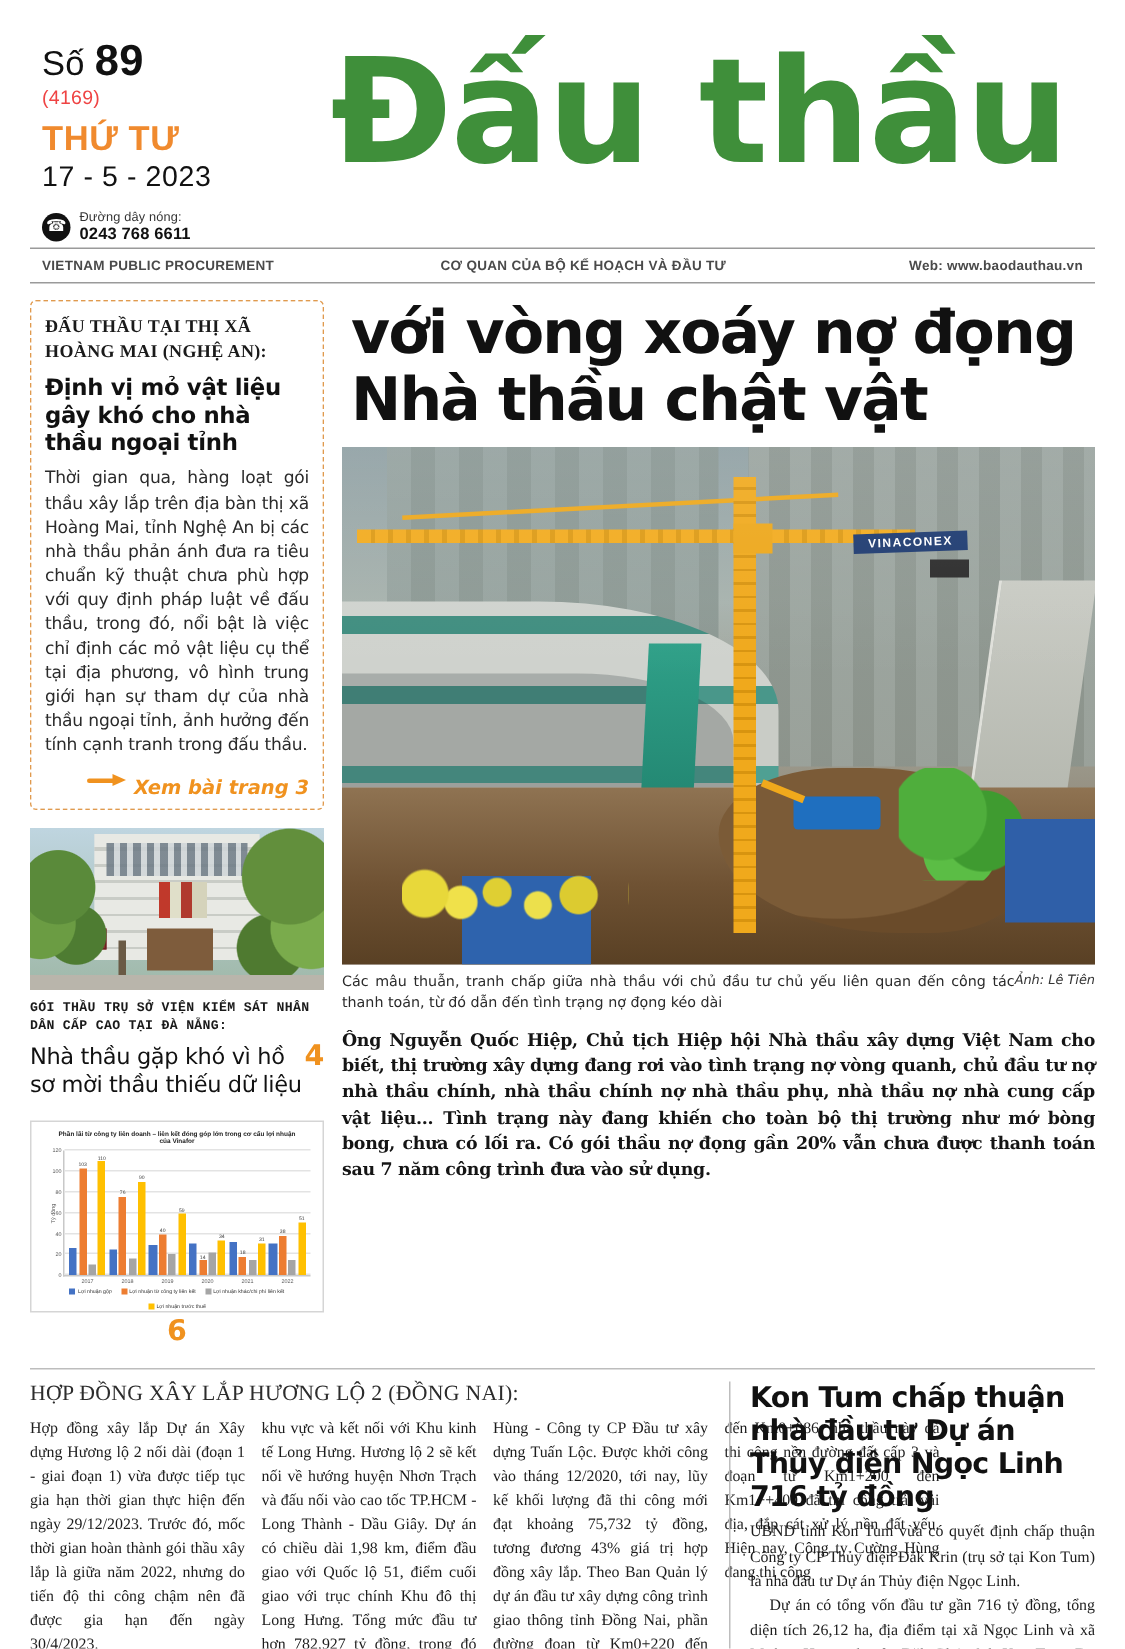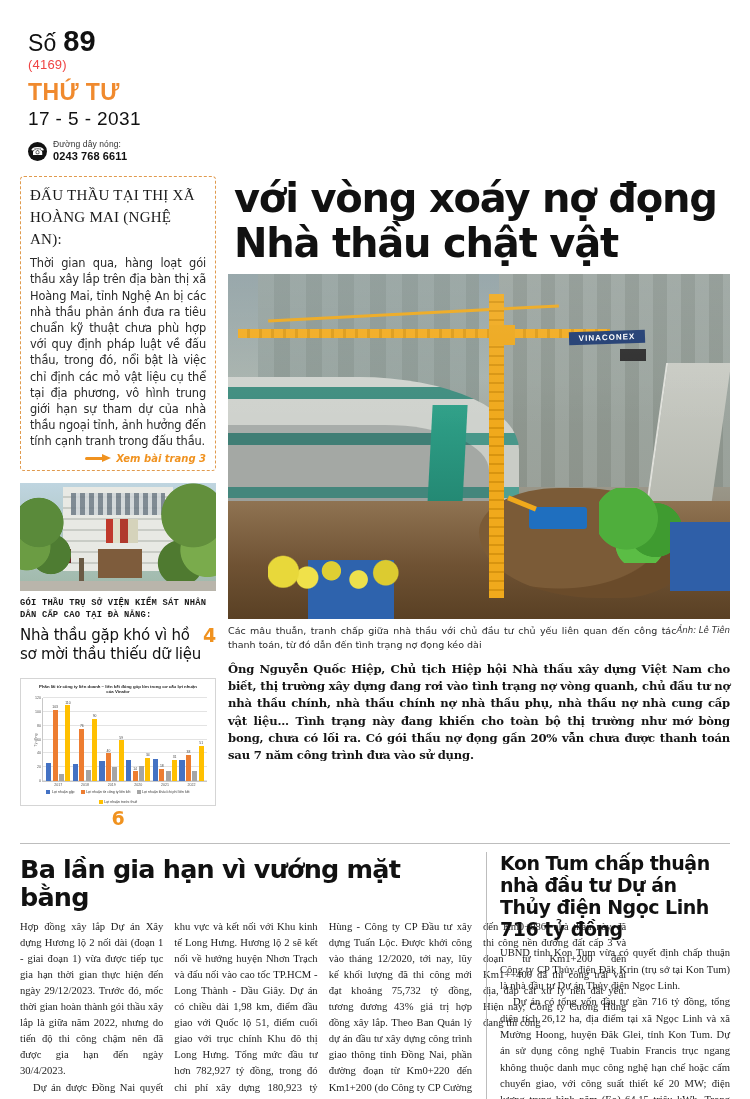--- a/index.html
+++ b/index.html
@@ -121,22 +121,22 @@
 
   
   .promo-box {
     border: 1.5px dashed #e09a4e;
     border-radius: 4px;
     padding: 8px 9px 6px 9px;
     background: #fff;
   }
   .promo-kicker {
     font-family: "Liberation Serif", serif;
-    font-size: 15px;
-    font-weight: normal;
+    font-size: 12px;
+    font-weight: bold;
     letter-spacing: .25px;
     line-height: 1.45;
     color: #1a1a1a;
     text-transform: uppercase;
   }
   .promo-title {
     font-family: "DejaVu Sans", sans-serif;
     font-weight: bold;
     font-size: 15.2px;
     line-height: 1.24;
@@ -177,23 +177,24 @@
     content: "";
     position: absolute;
     right: 0; top: 0;
     border-left: 9px solid #f0921f;
     border-top: 4.6px solid transparent;
     border-bottom: 4.6px solid transparent;
   }
   .jump-txt {
     font-family: "DejaVu Sans", sans-serif;
     font-style: italic;
-    font-size: 10px;
+    font-size: 13px;
     color: #f0921f;
     font-weight: bold;
+    margin-top: 10px;
   }
 
   
   .side-article { margin-top: 12px; }
   .side-photo {
     width: 100%;
     height: 108px;
     position: relative;
     overflow: hidden;
     background: linear-gradient(#bfd5e0, #9fb8a8);
@@ -632,38 +633,45 @@
 <div class="page">
 
   <div class="masthead">
     <div class="mast-left">
       <div class="issue-no">
         <span>Số</span>
         <b>89</b>
       </div>
       <div class="issue-sub">(4169)</div>
       <div class="weekday">THỨ TƯ</div>
-      <div class="issue-date">17 - 5 - 2031</div>
+      <div class="issue-date">17 - 5 - 2023</div>
       <div class="hotline">
         <span class="hotline-ico">☎</span>
         <span class="hotline-txt">
           <span class="hotline-label" style="display:block">Đường dây nóng:</span>
           <span class="hotline-num" style="display:block">0243 768 6611</span>
         </span>
       </div>
     </div>
+    <div class="mast-title">Đấu thầu</div>
   </div>
 
+  <div class="header-strip">
+    <div class="hs-left">VIETNAM PUBLIC PROCUREMENT</div>
+    <div class="hs-mid">CƠ QUAN CỦA BỘ KẾ HOẠCH VÀ ĐẦU TƯ</div>
+    <div class="hs-right">Web: www.baodauthau.vn</div>
+  </div>
 
   <div class="content">
 
     <div class="col-left">
 
       <div class="promo-box">
         <div class="promo-kicker">ĐẤU THẦU TẠI THỊ XÃ HOÀNG MAI (NGHỆ AN):</div>
+        <div class="promo-title">Định vị mỏ vật liệu gây khó cho nhà thầu ngoại tỉnh</div>
         <div class="promo-body">Thời gian qua, hàng loạt gói thầu xây lắp trên địa bàn thị xã Hoàng Mai, tỉnh Nghệ An bị các nhà thầu phản ánh đưa ra tiêu chuẩn kỹ thuật chưa phù hợp với quy định pháp luật về đấu thầu, trong đó, nổi bật là việc chỉ định các mỏ vật liệu cụ thể tại địa phương, vô hình trung giới hạn sự tham dự của nhà thầu ngoại tỉnh, ảnh hưởng đến tính cạnh tranh trong đấu thầu.</div>
         <div class="jump">
           <span class="jump-arrow"></span>
           <span class="jump-txt">Xem bài trang 3</span>
         </div>
       </div>
 
       <div class="side-article">
         <div class="side-photo">
           <div class="bldg"></div>
@@ -841,21 +849,21 @@
         <span>Các mâu thuẫn, tranh chấp giữa nhà thầu với chủ đầu tư chủ yếu liên quan đến công tác thanh toán, từ đó dẫn đến tình trạng nợ đọng kéo dài</span>
       </div>
 
       <div class="lead-body">Ông Nguyễn Quốc Hiệp, Chủ tịch Hiệp hội Nhà thầu xây dựng Việt Nam cho biết, thị trường xây dựng đang rơi vào tình trạng nợ vòng quanh, chủ đầu tư nợ nhà thầu chính, nhà thầu chính nợ nhà thầu phụ, nhà thầu nợ nhà cung cấp vật liệu... Tình trạng này đang khiến cho toàn bộ thị trường như mớ bòng bong, chưa có lối ra. Có gói thầu nợ đọng gần 20% vẫn chưa được thanh toán sau 7 năm công trình đưa vào sử dụng.</div>
     </div>
   </div>
 
   <div class="bottom">
 
     <div class="bottom-left">
-      <div class="b-title">Ba lần gia hạn vì vướng mặt bằng</div>
+      <div class="b-kicker">HỢP ĐỒNG XÂY LẮP HƯƠNG LỘ 2 (ĐỒNG NAI):</div>
       <div class="b-cols" id="bottom-left-body">
           <p class="noindent">Hợp đồng xây lắp Dự án Xây dựng Hương lộ 2 nối dài (đoạn 1 - giai đoạn 1) vừa được tiếp tục gia hạn thời gian thực hiện đến ngày 29/12/2023. Trước đó, mốc thời gian hoàn thành gói thầu xây lắp là giữa năm 2022, nhưng do tiến độ thi công chậm nên đã được gia hạn đến ngày 30/4/2023.</p>
           <p>Dự án được Đồng Nai quyết định chủ trương đầu tư vào tháng 7/2019. Mục tiêu nhằm tạo điều kiện lưu thông thuận tiện trong khu vực và kết nối với Khu kinh tế Long Hưng. Hương lộ 2 sẽ kết nối về hướng huyện Nhơn Trạch và đấu nối vào cao tốc TP.HCM - Long Thành - Dầu Giây. Dự án có chiều dài 1,98 km, điểm đầu giao với Quốc lộ 51, điểm cuối giao với trục chính Khu đô thị Long Hưng. Tổng mức đầu tư hơn 782,927 tỷ đồng, trong đó chi phí xây dựng 180,923 tỷ đồng.</p>
           <p>Đảm đương thi công Dự án là Liên danh Công ty CP Cường Hùng - Công ty CP Đầu tư xây dựng Tuấn Lộc. Được khởi công vào tháng 12/2020, tới nay, lũy kế khối lượng đã thi công mới đạt khoảng 75,732 tỷ đồng, tương đương 43% giá trị hợp đồng xây lắp. Theo Ban Quản lý dự án đầu tư xây dựng công trình giao thông tỉnh Đồng Nai, phần đường đoạn từ Km0+220 đến Km1+200 (do Công ty CP Cường Hùng đảm nhiệm) đã thi công hoàn thành mặt đường bê tông nhựa nóng. Với đoạn Km0+000 đến Km0+086, nhà thầu này đã thi công nền đường đất cấp 3 và đoạn từ Km1+200 đến Km1++400 đã thi công trải vải địa, đắp cát xử lý nền đất yếu. Hiện nay, Công ty Cường Hùng đang thi công</p>
         </div>
 
     </div>
 
     <div class="bottom-right">
       <div class="br-title">Kon Tum chấp thuận nhà đầu tư Dự án Thủy điện Ngọc Linh 716 tỷ đồng</div>

